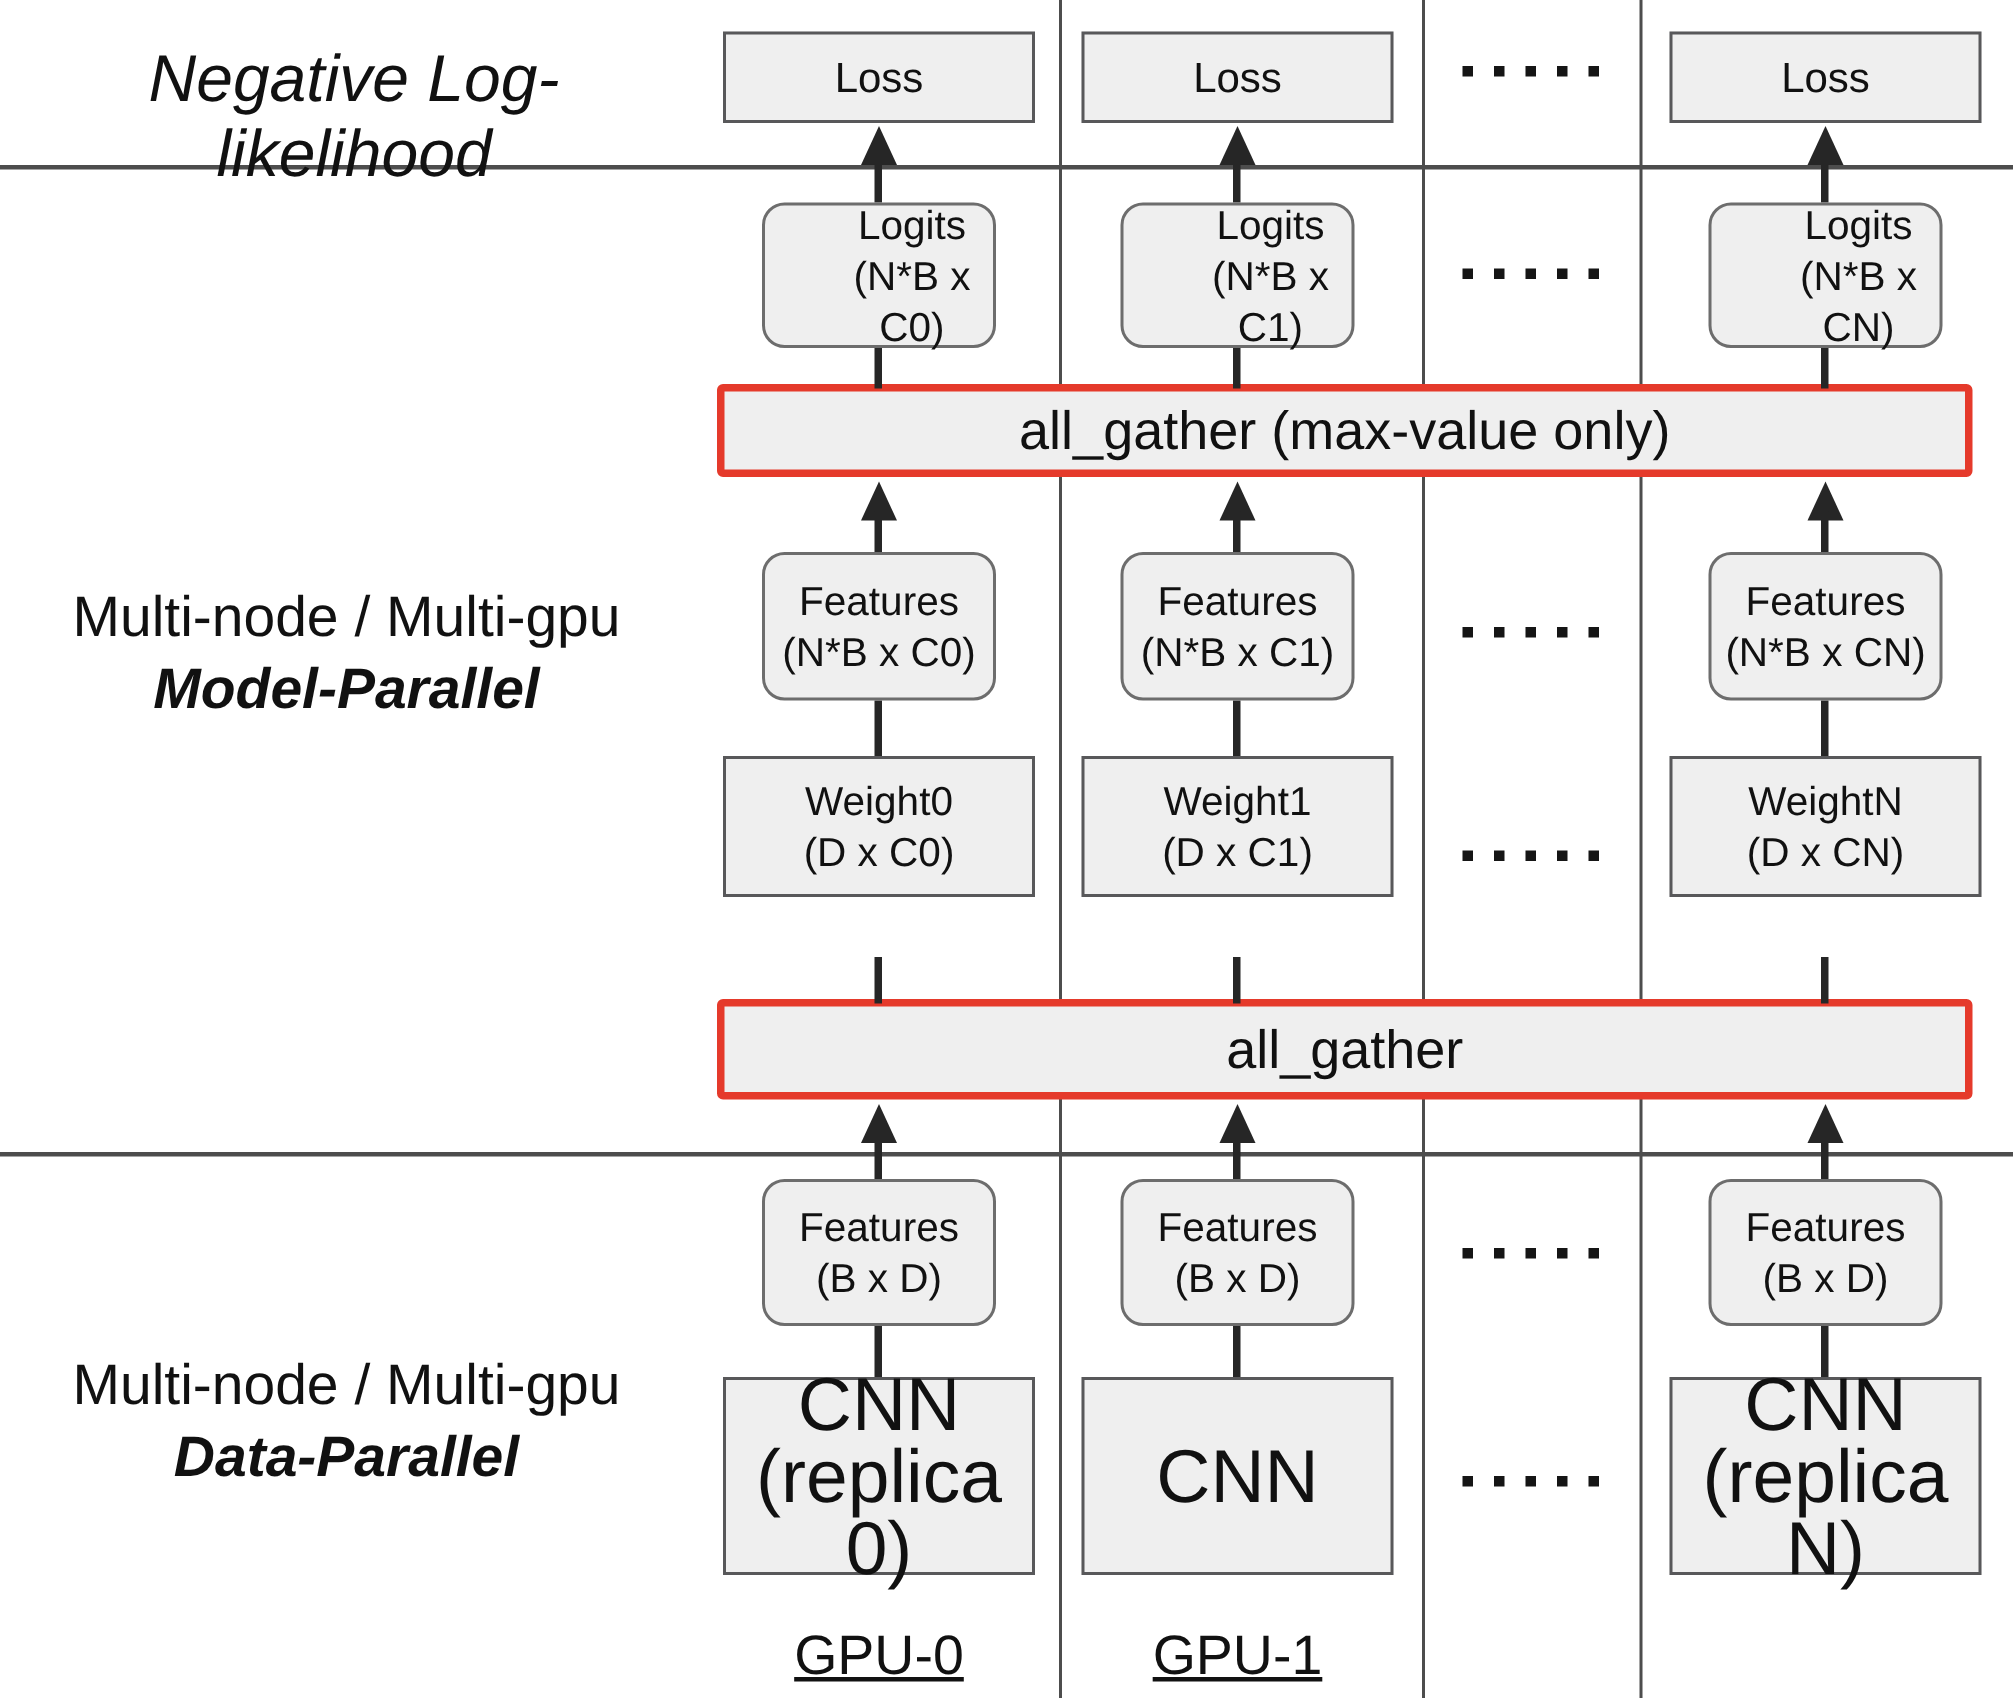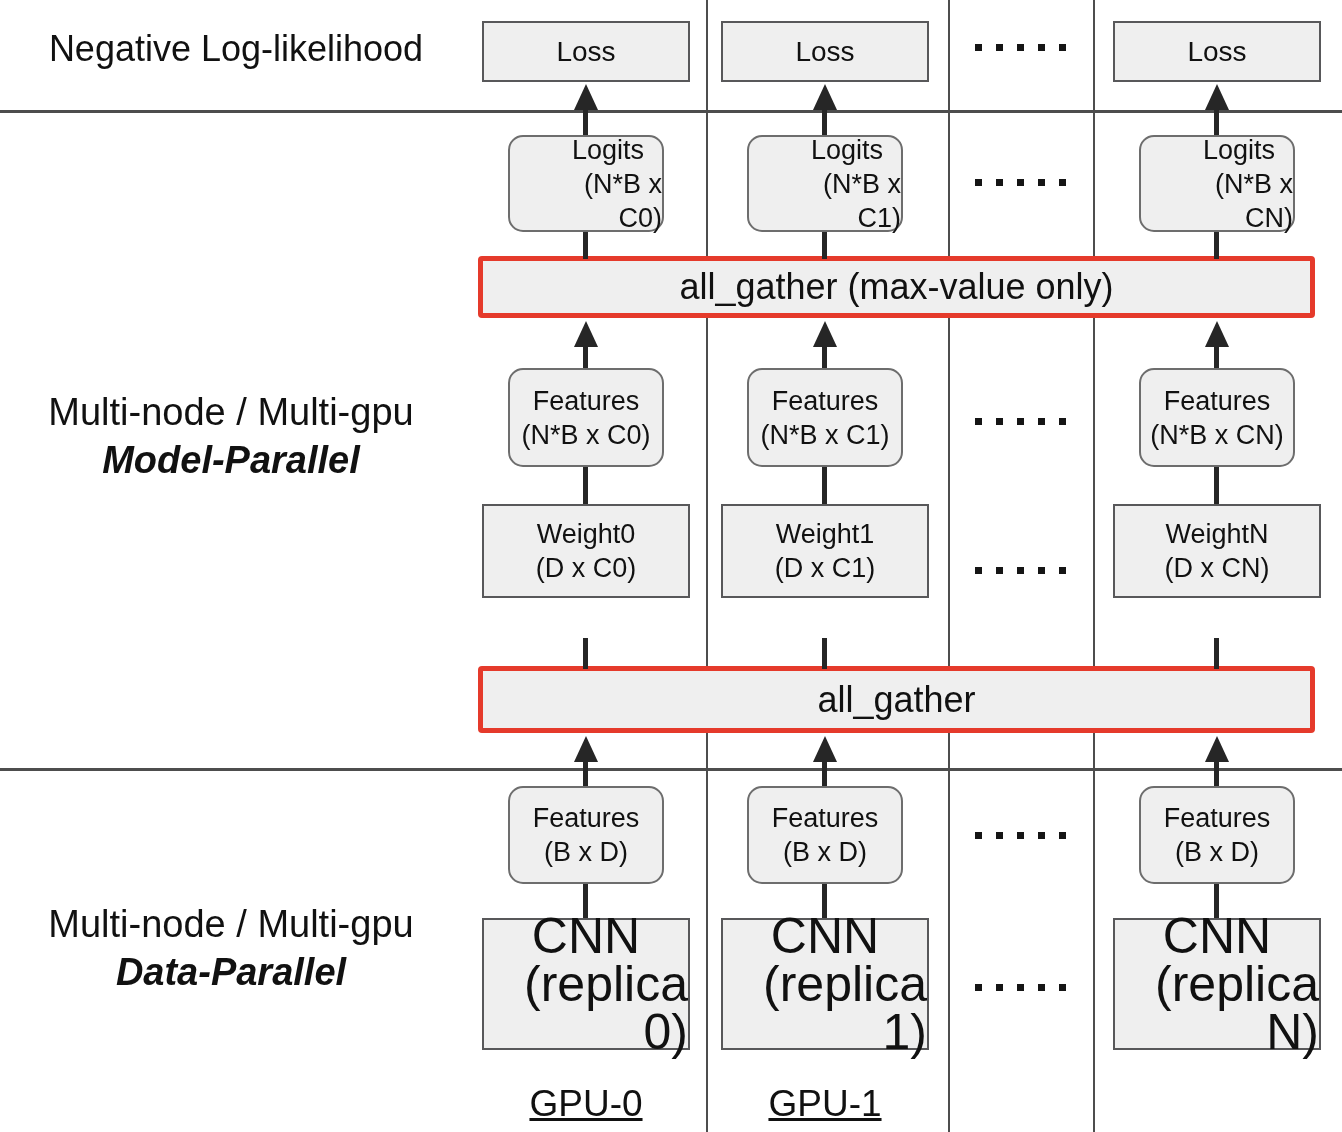--- a/index.html
+++ b/index.html
@@ -8,21 +8,21 @@
     font-family:"Liberation Sans","DejaVu Sans",sans-serif;color:#111;
   }
   
   .vline{position:absolute;top:0;bottom:0;width:2px;background:var(--grid-line,#4d4d4d);}
   .hline{position:absolute;left:0;right:0;height:3px;background:var(--grid-line,#4d4d4d);}
 
   
   .box{
     position:absolute;box-sizing:border-box;background:var(--box-fill,#efefef);
     border:2px solid #58585a;display:flex;flex-direction:column;align-items:center;
-    justify-content:center;text-align:right;font-size:27px;line-height:34px;z-index:3;
+    justify-content:center;text-align:center;font-size:27px;line-height:34px;z-index:3;
   }
   .rounded{border-radius:15px;border-color:#6d6d6d;}
   .loss-box{font-size:28px;}
   .cnn-box{font-size:50px;line-height:48px;}
 
   
   .wx0{left:482px;width:208px;} .wx1{left:721px;width:208px;} .wx2{left:1113px;width:208px;}
   .rx0{left:508px;width:156px;} .rx1{left:747px;width:156px;} .rx2{left:1139px;width:156px;}
   .ax0{left:574px;} .ax1{left:813px;} .ax2{left:1205px;}
   .lx0{left:583px;} .lx1{left:822px;} .lx2{left:1214px;}
@@ -52,21 +52,21 @@
     border-bottom:26px solid var(--arrow-black,#262626);
   }
   .arrow .shaft{position:absolute;top:20px;bottom:0;left:9px;width:5px;background:var(--arrow-black,#262626);}
   .conn{position:absolute;width:5px;background:var(--arrow-black,#262626);z-index:2;}
 
   
   .dots-row{position:absolute;left:975px;width:91px;height:8px;display:flex;gap:14px;justify-content:center;z-index:3;}
   .dots-row i{width:7px;height:7px;background:#151515;display:block;}
 
   
-  .nll-label{position:absolute;left:10px;top:28px;width:452px;text-align:center;font-size:36px;z-index:3;}
+  .nll-label{position:absolute;left:10px;top:28px;width:452px;text-align:center;font-size:44px;z-index:3;font-style:italic;}
   .side-label{position:absolute;left:10px;width:442px;text-align:center;font-size:38px;line-height:48px;z-index:3;}
   .mp{top:388px;} .dp{top:900px;}
   .em{font-weight:bold;font-style:italic;}
 
   .gpu-label{position:absolute;text-align:center;font-size:37px;z-index:3;}
 </style>
 </head>
 <body>
 
 <div class="canvas">
@@ -157,21 +157,20 @@
       <i class="head"></i>
       <i class="shaft"></i>
     </div>
   <div class="box rounded rx1 row-feat2">
     <div>Features</div>
     <div>(B x D)</div>
   </div>
   <div class="conn lx1" style="top:884px;height:36px"></div>
   <div class="box cnn-box wx1 row-cnn">
     <div>CNN</div>
-    <div>(replica 1)</div>
   </div>
   <div class="gpu-label wx1 row-gpu">GPU-1</div>
 
   <div class="box loss-box wx2 row-loss">Loss</div>
   <div class="arrow ax2" style="top:84px;height:51px">
       <i class="head"></i>
       <i class="shaft"></i>
     </div>
   <div class="box rounded rx2 row-logits">
     <div>Logits</div>

